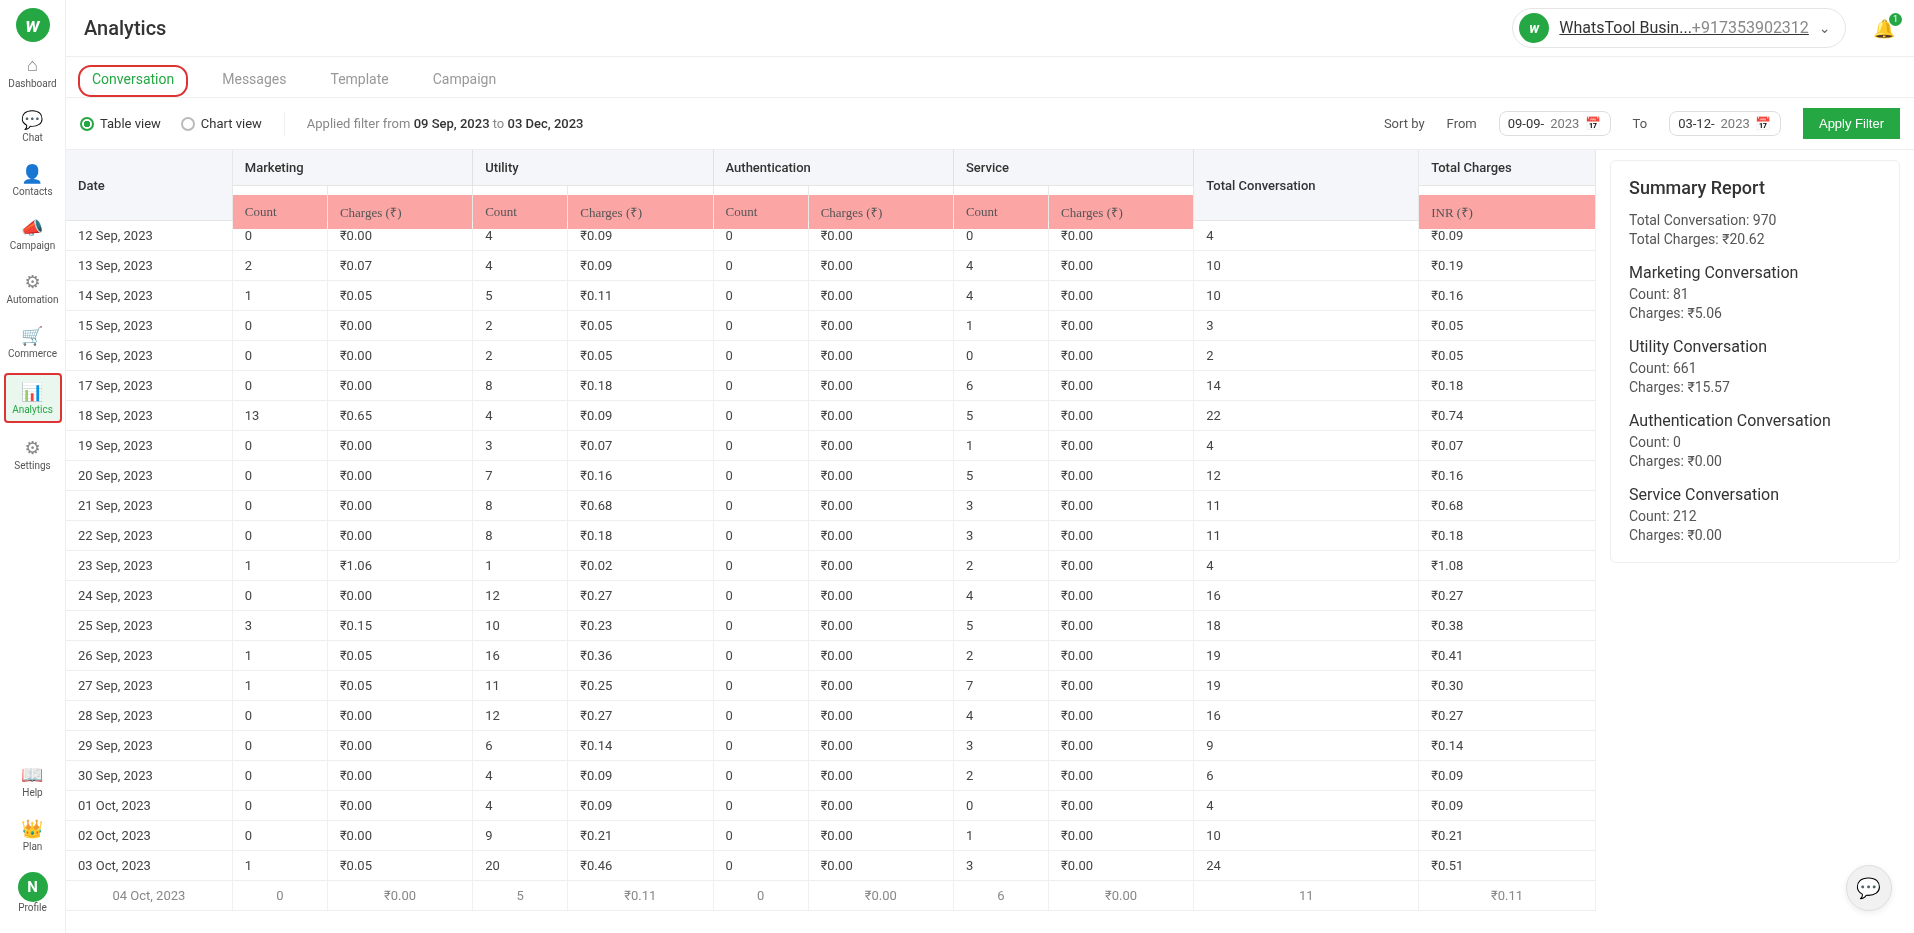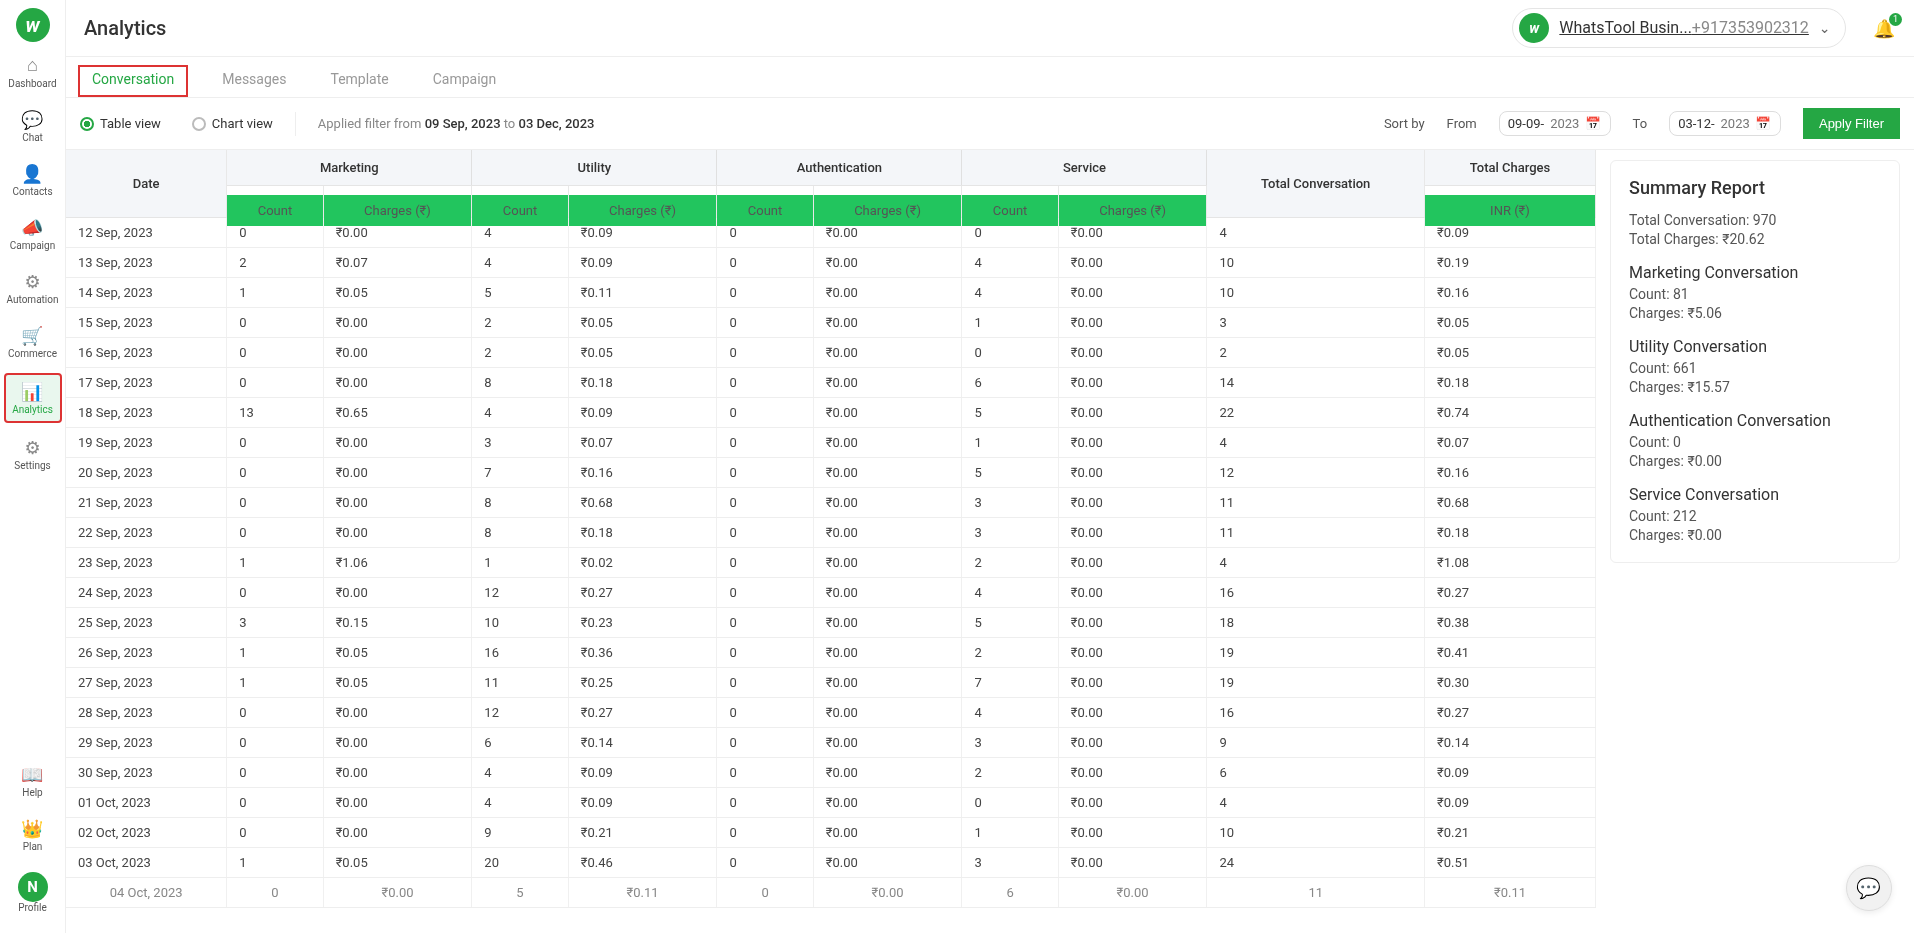--- a/index.html
+++ b/index.html
@@ -97,33 +97,33 @@
   }
   .bell .badge {
     position:absolute; top:-5px; right:-6px; background:#25a744; color:#fff;
     font-size:9px; width:13px; height:13px; border-radius:50%;
     display:flex;align-items:center;justify-content:center;
   }
 
   
   .tabs { display:flex; gap:24px; padding:8px 12px 0 12px; border-bottom:1px solid #eee; }
   .tab {
-    padding:6px 10px 10px 10px; font-size:14px; color:#999; cursor:pointer;
+    padding:6px 10px 10px 10px; font-size:14px; color:#999; cursor:pointer;border-radius:13px;
   }
   .tab.active { color:#25a744; border-bottom:2px solid #25a744; }
   .tab.highlighted {
     border:2px solid #d33; border-bottom:2px solid #d33; padding:4px 12px 8px;
   }
 
   
   .filter-row {
     display:flex; align-items:center; gap:22px; padding:10px 14px; border-bottom:1px solid #eee;
     font-size:13px;
   }
-  .view-toggle { display:flex; gap:31px; align-items:center; }
+  .view-toggle { display:flex; gap:20px; align-items:center; }
   .radio { display:flex; align-items:center; gap:6px; cursor:pointer; color:#333;}
   .radio .dot {
     width:14px;height:14px;border-radius:50%;border:2px solid #bbb; display:inline-block;
   }
   .radio.selected .dot { border-color:#25a744; background:radial-gradient(circle,#25a744 0 45%, #fff 46% 100%); }
   .vdivider { width:1px; background:#eee; height:24px; }
   .applied-filter { color:#888; }
   .applied-filter b { color:#333; font-weight:500; }
   .filter-spacer { flex:1; }
   .sort-label { color:#555; }
@@ -138,25 +138,25 @@
     padding:8px 16px; font-size:13px; cursor:pointer;
   }
 
   
   .content-area { display:flex; flex:1; overflow:hidden; }
   .table-wrap { flex:1; overflow:auto; padding:0 0 0 0;}
   table.data {
     width:100%; border-collapse:collapse; font-size:13px;
   }
   table.data thead th {
-    background:#f4f6f9; text-align:center; font-weight:500; color:#333;
+    background:#f4f6f9; text-align:left; font-weight:500; color:#333;
     padding:10px 12px; border-bottom:1px solid #e5e5e5; border-right:1px solid #e8e8e8;
     position:sticky; top:0;
   }
-  table.data thead tr.sub th { background:#22c55e; color:#555; font-weight:400; padding:8px 12px; position:sticky; top:44px;}
+  table.data thead tr.sub th { background:#fca5a5; color:#555; font-weight:400; padding:8px 12px; position:sticky; top:44px;font-family:Liberation Serif, serif;}
   table.data tbody td {
     padding:7px 12px; border-bottom:1px solid #eee; border-right:1px solid #f0f0f0; color:#444;
   }
   table.data tbody tr:last-child td { color:#888;text-align:center; }
   table.data th.group { border-right:1px solid #e0e0e0;}
   .summary {
     width:290px; border:1px solid #eee; border-radius:6px; margin:10px 14px;
     padding:16px 18px; height:fit-content;
   }
   .summary h3 { font-size:18px; font-weight:500; margin-bottom:14px; color:#333;}

